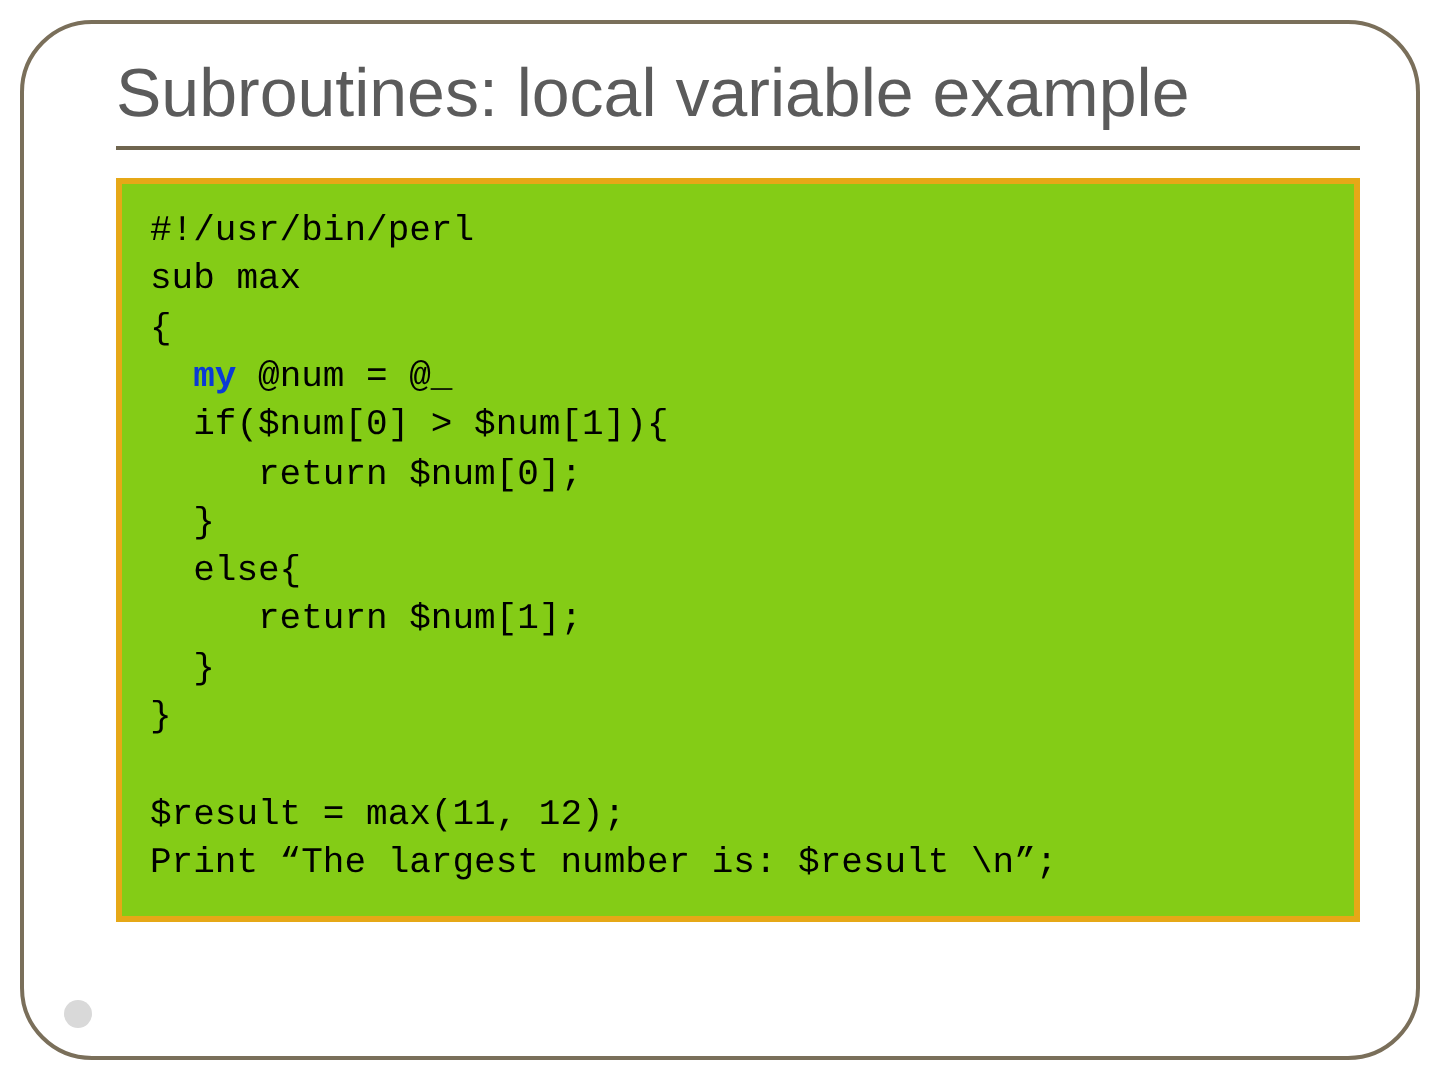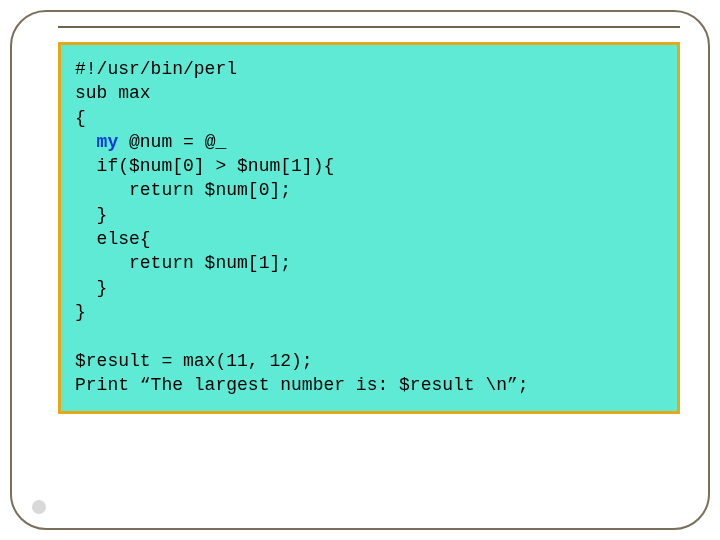--- a/index.html
+++ b/index.html
@@ -27,21 +27,21 @@
     margin: 4px 0 6px 0;
     font-weight: 400;
   }
   .title-underline {
     height: 2px;
     background: #6f654f;
     margin: 2px 0 14px 0;
   }
   .code-box {
     border: 3px solid #e6a817;
-    background: #5eead4;
+    background: #84cc16;
     padding: 12px 14px 14px 14px;
     font-family: "Courier New", Courier, monospace;
     font-size: 18px;
     line-height: 1.35;
     color: #000;
     white-space: pre;
   }
   .kw {
     color: #0a3ad6;
     font-weight: bold;
@@ -54,20 +54,21 @@
     height: 14px;
     border-radius: 50%;
     background: #d9d9d9;
   }
 </style>
 </head>
 <body>
 
 <div class="slide">
 
+  <div class="title">Subroutines: local variable example</div>
   <div class="title-underline"></div>
 
   <div class="code-box"><span>#!/usr/bin/perl</span>
 <span>sub max</span>
 <span>{</span>
 <span><span>  </span><span class="kw">my</span><span> @num = @_</span></span>
 <span>  if($num[0] &gt; $num[1]){</span>
 <span>     return $num[0];</span>
 <span>  }</span>
 <span>  else{</span>

